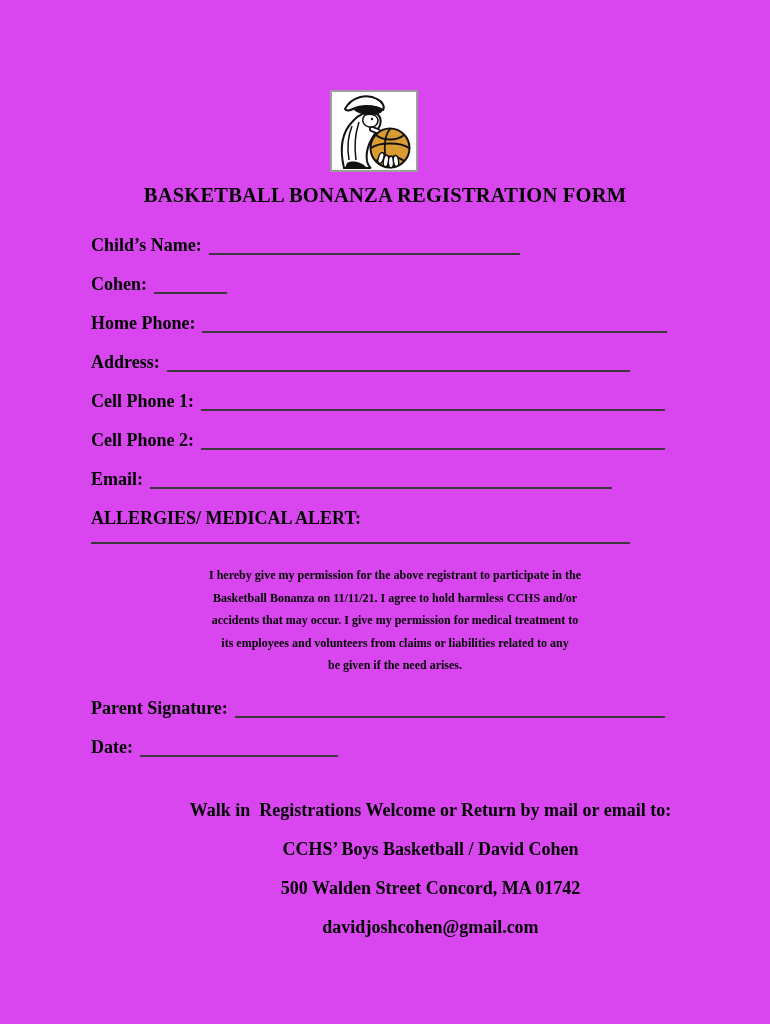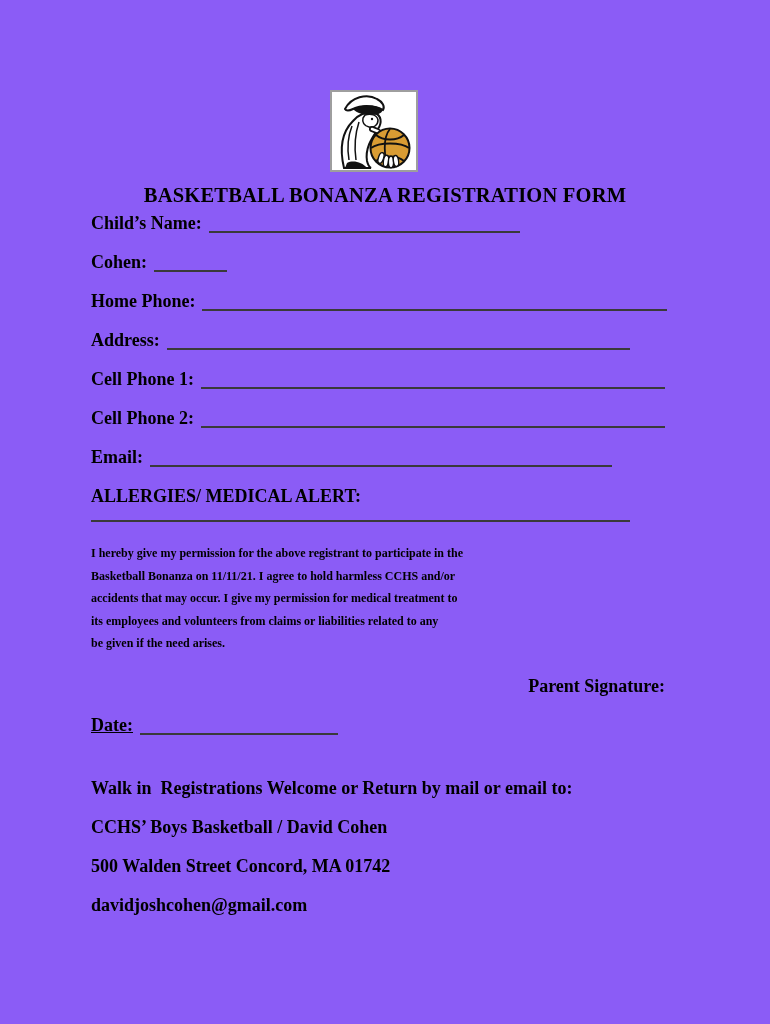--- a/index.html
+++ b/index.html
@@ -1,19 +1,19 @@
 <!DOCTYPE html>
 <html><head>
 <meta charset="utf-8">
 <style>
   html,body{margin:0;padding:0;background:#ffffff;}
   .page{
     position:relative;
     width:770px;height:1024px;
-    background:#8b5cf6;
+    background:#d946ef;
     font-family:"Liberation Serif","DejaVu Serif",serif;
     font-weight:bold;color:#000;
     box-sizing:border-box;
     padding-top:90px;
     overflow:hidden;
   }
   .logo{
     width:88px;height:82px;
     margin-left:330px;
     border:2px solid #9e9e9e;
@@ -21,50 +21,50 @@
     background:#fff;
   }
   .logo svg{display:block;width:84px;height:78px;}
   .title{
     margin:12px 0 0 0;
     font-size:20.5px;line-height:23px;
     text-align:center;
     font-weight:bold;
     letter-spacing:0.2px;
   }
-  .rows{margin-top:6px;}
+  .rows{margin-top:28px;text-align:center;}
   .row{
     display:flex;align-items:flex-end;
     height:20px;line-height:20px;
     margin:0 0 19px 91px;
     font-size:18px;
   }
   .lbl{white-space:pre;flex:0 0 auto;}
   .blank{
     flex:1 1 auto;
     border-bottom:2px solid #3a3a3a;
     margin-left:7px;
     height:16px;
   }
   .w429{width:429px;} .w136{width:136px;} .w539{width:539px;}
   .w576{width:576px;} .w574{width:574px;} .w521{width:521px;}
-  .w247{width:247px;text-decoration:underline;}
+  .w247{width:247px;}
   .row-allergies{margin-bottom:0;}
   .fullline{
     width:539px;height:0;
     margin:14px 0 0 91px;
     border-top:2px solid #3a3a3a;
   }
   .consent{
     margin:20px 0 0 91px;
     width:608px;
     font-size:12px;line-height:22.6px;
   }
   .pline{white-space:pre-wrap;}
-  .row-parent{margin-top:21px;flex-direction:column;}
+  .row-parent{margin-top:21px;}
   .fline{
     height:20px;line-height:20px;
     margin:0 0 19px 91px;
     font-size:18px;
     white-space:pre-wrap;
   }
   .fline-first{margin-top:43px;}
 </style>
 </head>
 <body>

